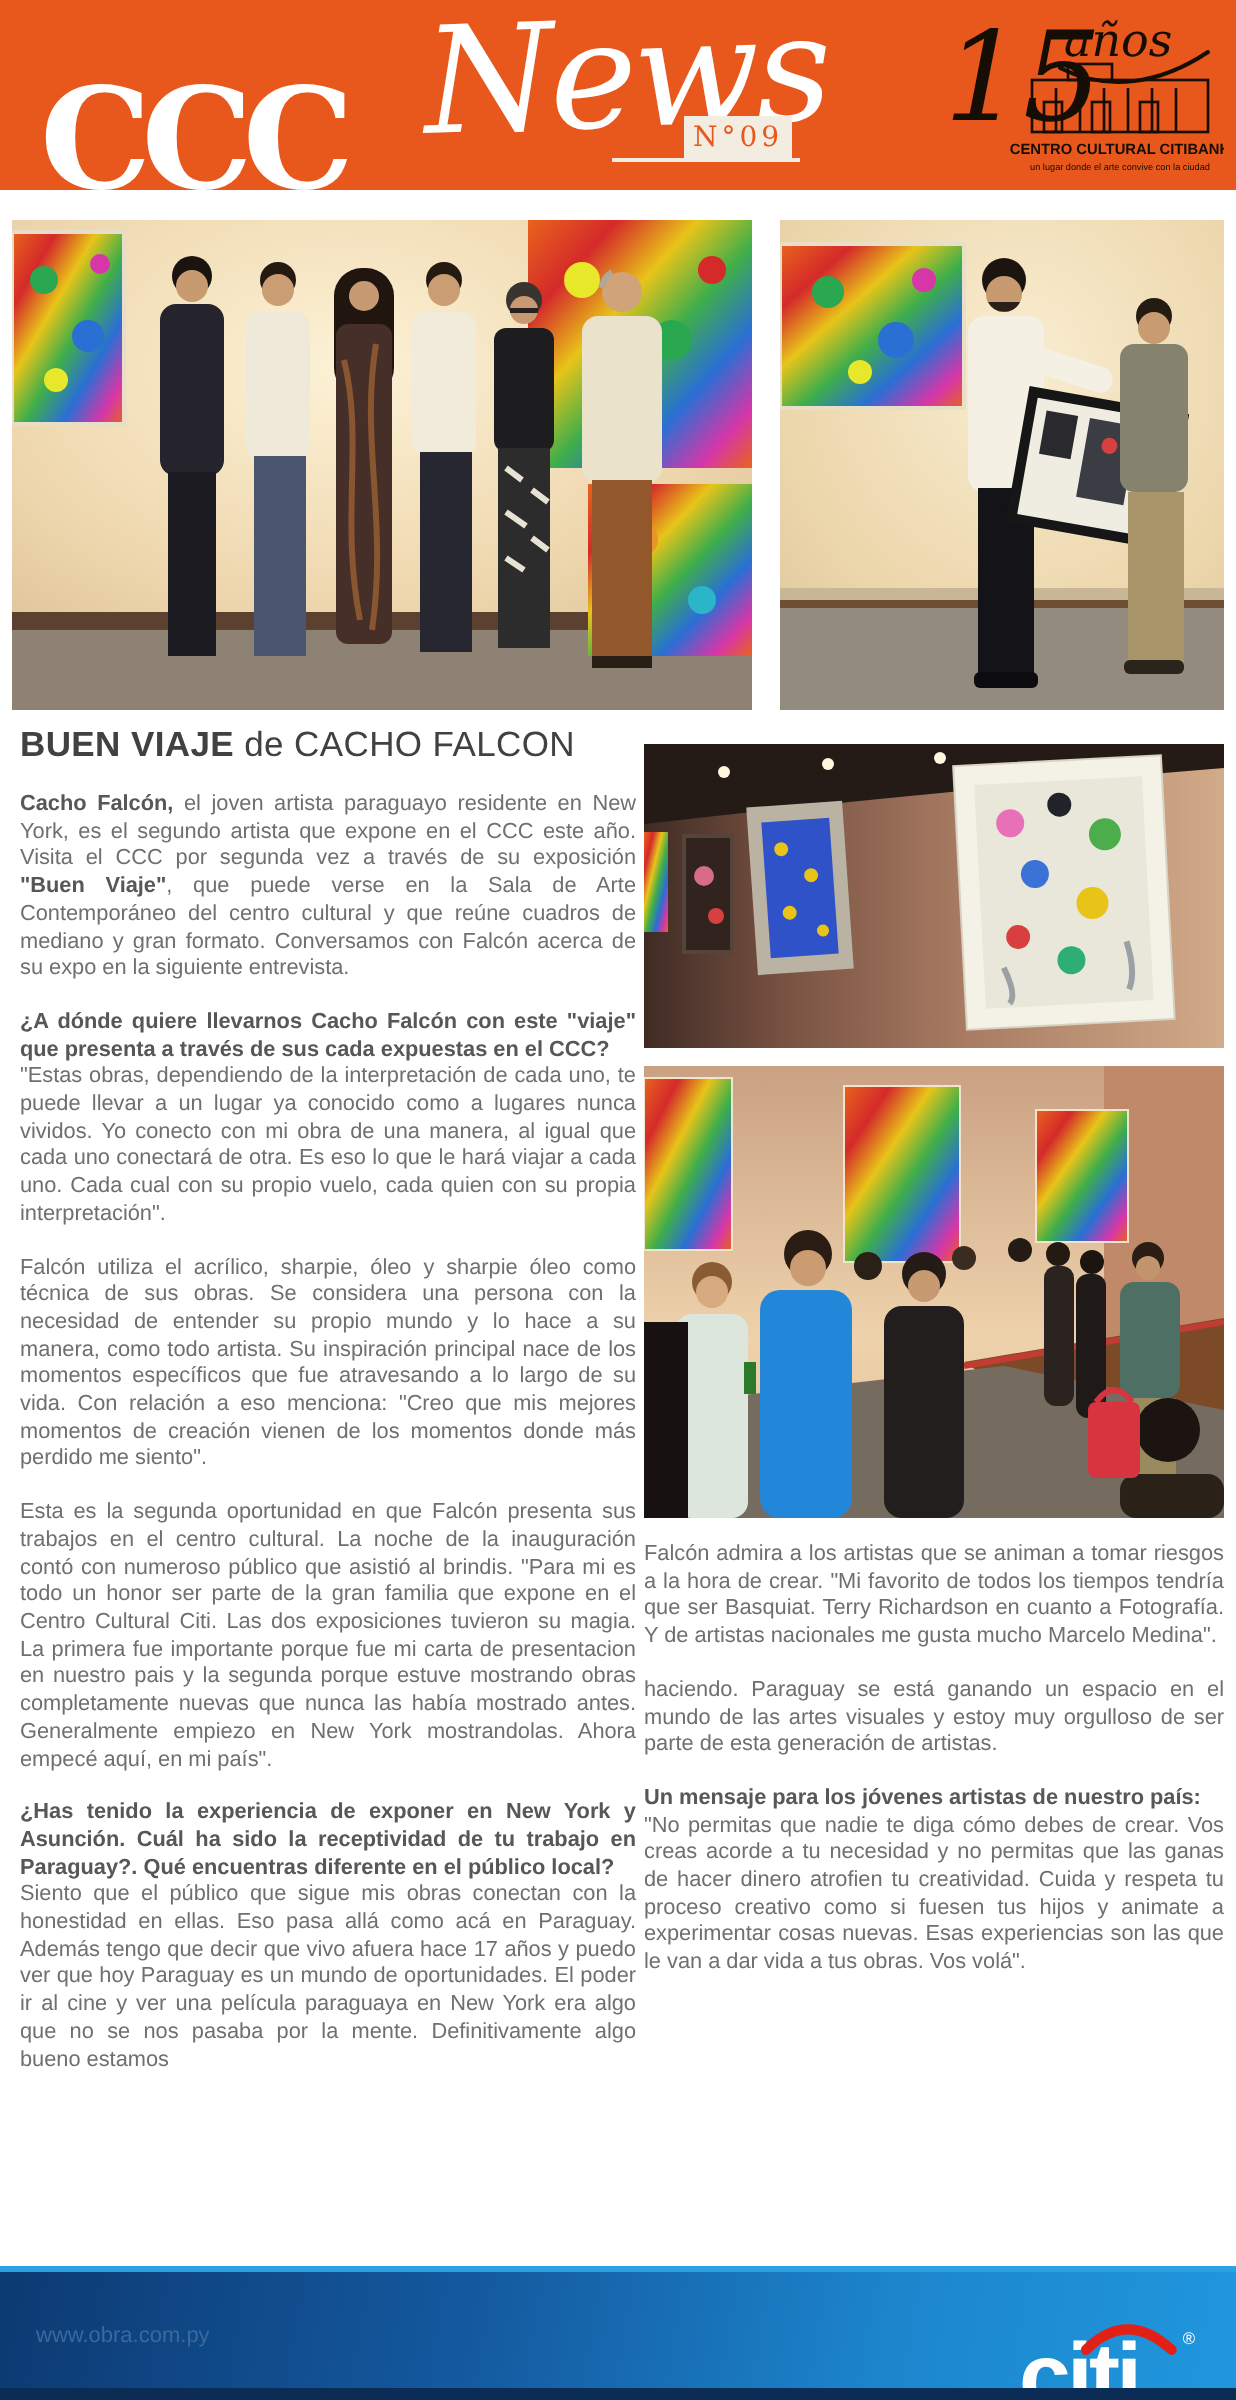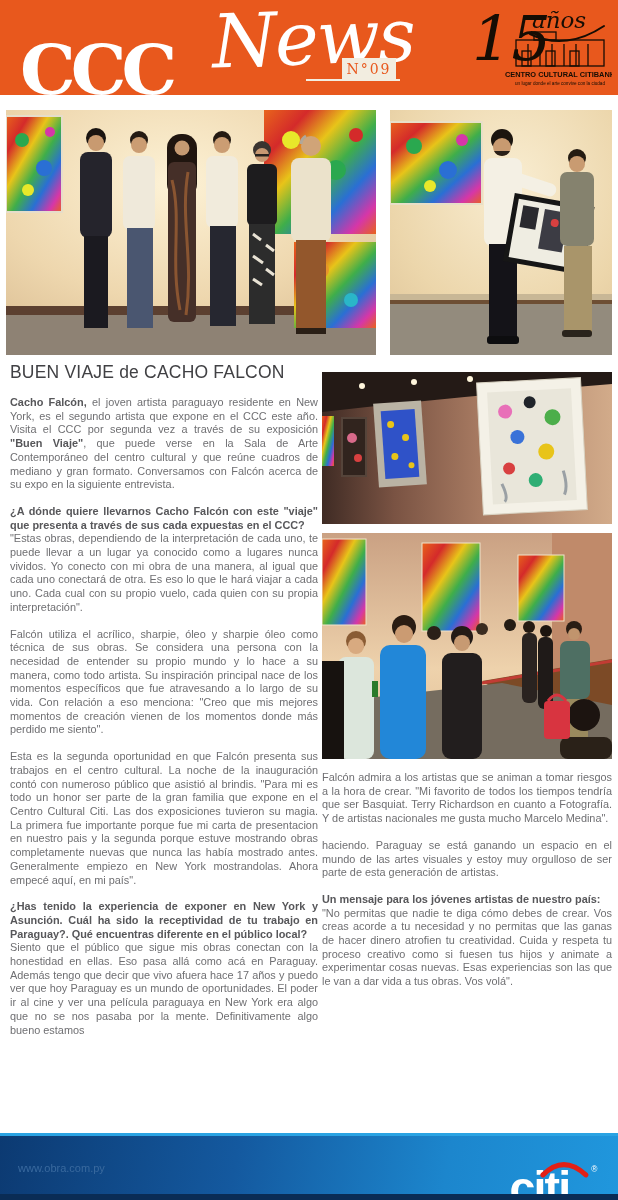--- a/index.html
+++ b/index.html
@@ -28,21 +28,21 @@
   .logo15 svg { width:100%; height:100%; display:block; }
   
   .photo { position:absolute; overflow:hidden; }
   .photo svg { width:100%; height:100%; display:block; }
   .photo-1 { left:6px;  top:110px; width:370px; height:245px; }
   .photo-2 { left:390px; top:110px; width:222px; height:245px; }
   .photo-3 { left:322px; top:372px; width:290px; height:152px; }
   .photo-4 { left:322px; top:533px; width:290px; height:226px; }
   
   .headline { position:absolute; left:10px; top:362px; font-size:17.5px; color:#414144; letter-spacing:0.2px; white-space:nowrap; }
-  .headline .hb { font-weight:normal;margin-top:48px; }
+  .headline .hb { font-weight:bold;margin-top:48px; }
   .col { position:absolute; font-size:10.9px; line-height:13.7px; color:#6f6f72; text-align:justify; }
   .col-left  { left:10px;  top:396px; width:308px; }
   .col-right { left:322px; top:771px; width:290px; }
   .col p { margin:0 0 13px 0; }
   .col p.q { font-weight:bold; color:#57575a; margin-bottom:0; }
   .col p.a { margin-top:0; }
   .col .blead { font-weight:bold; color:#57575a; }
   .col p.signoff { font-weight:bold; font-style:italic; color:#55555a; }
   
   .footer {

